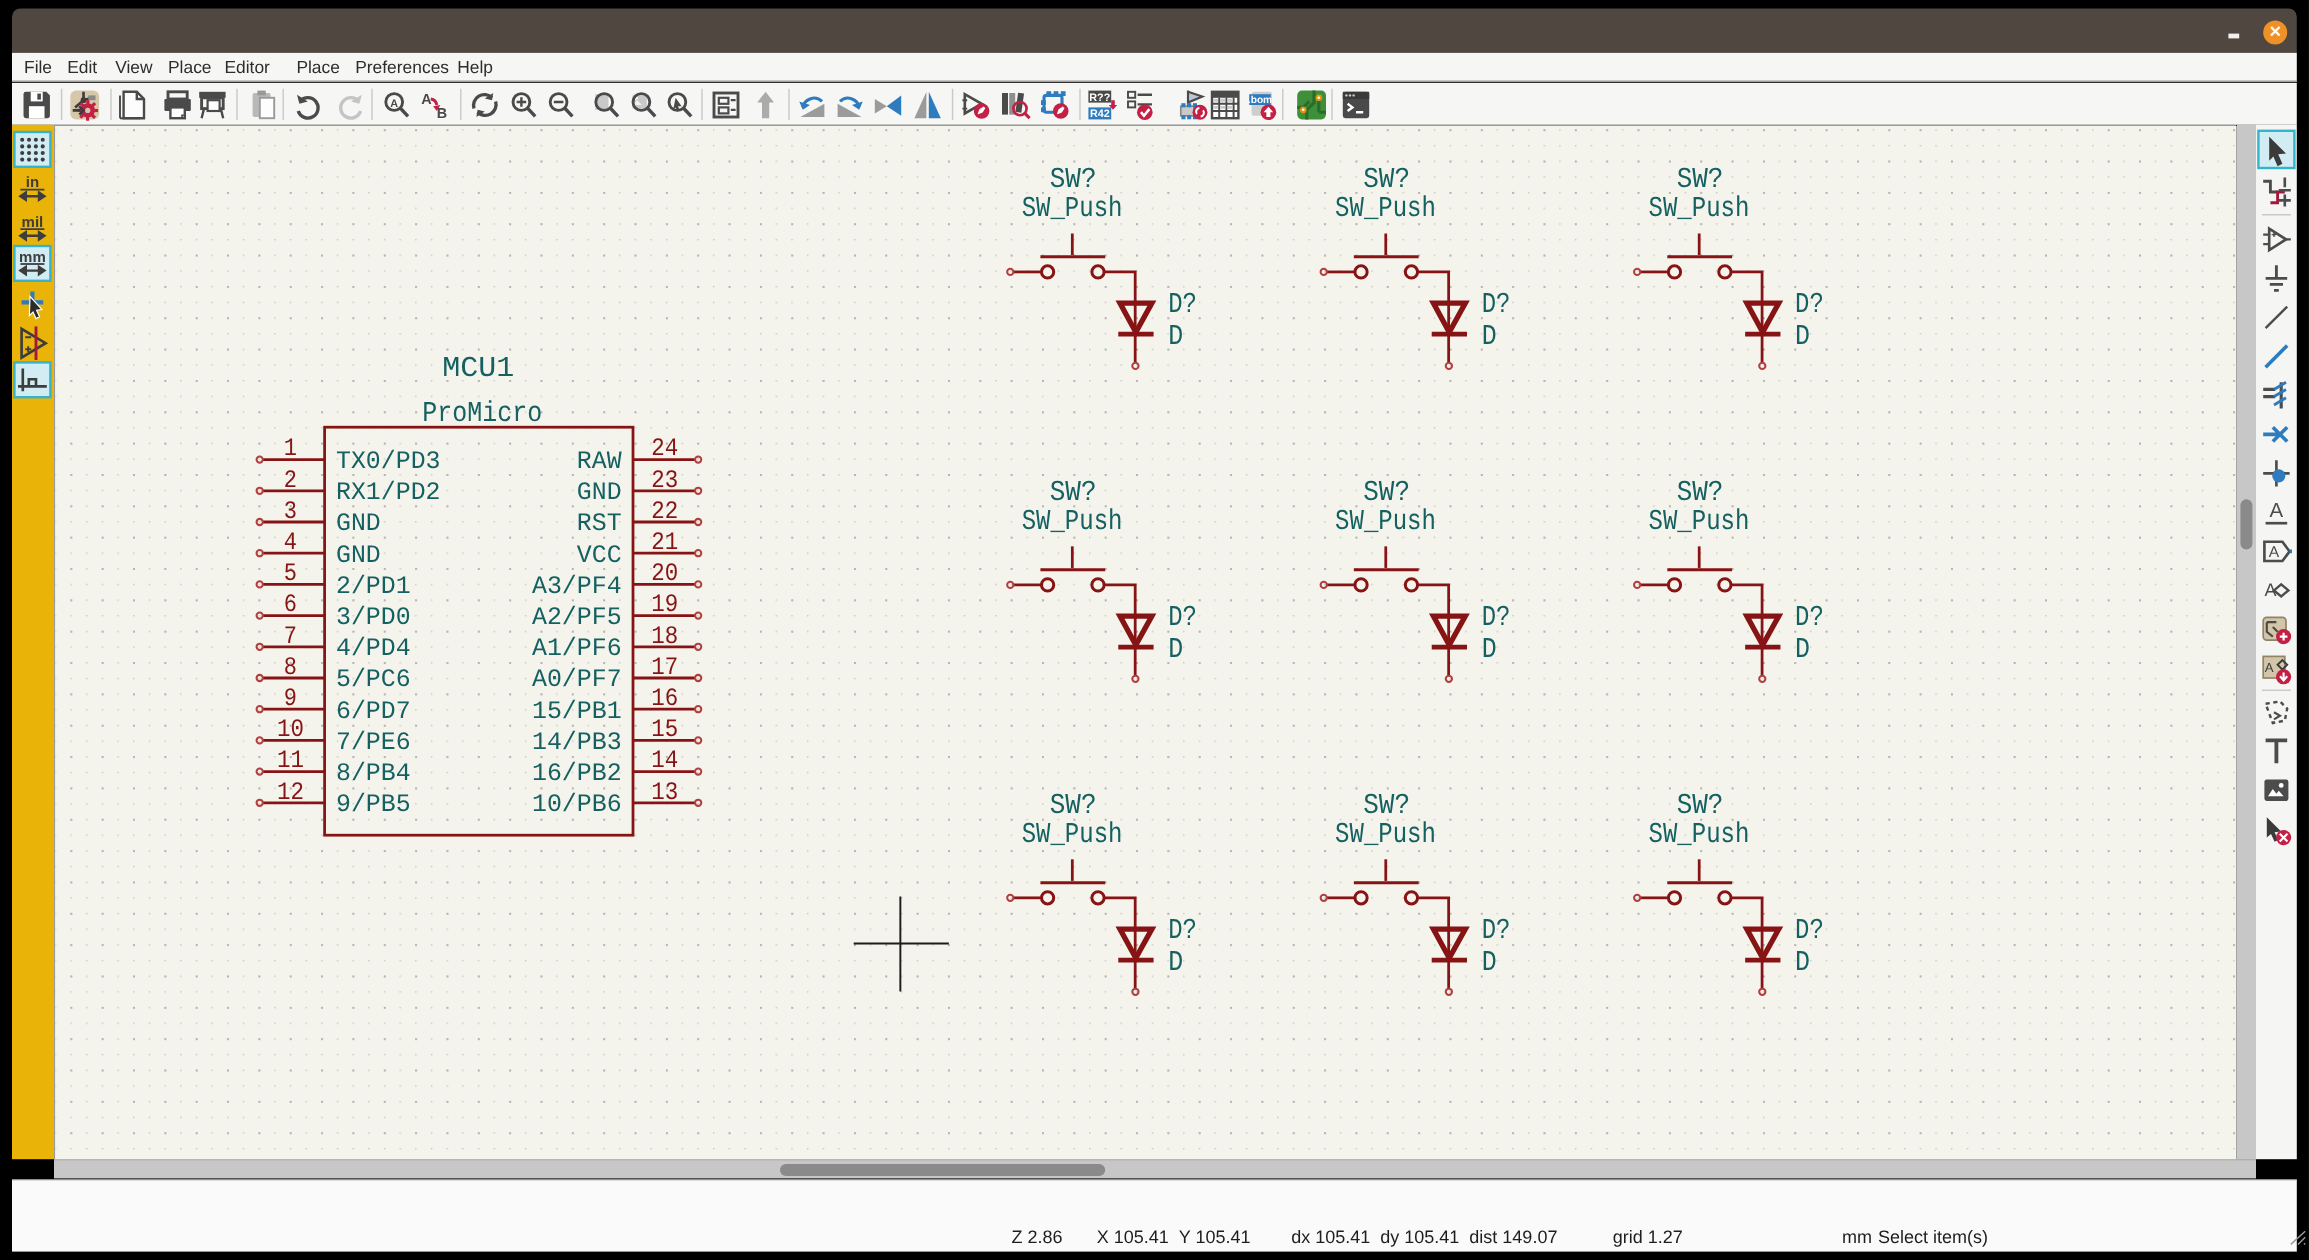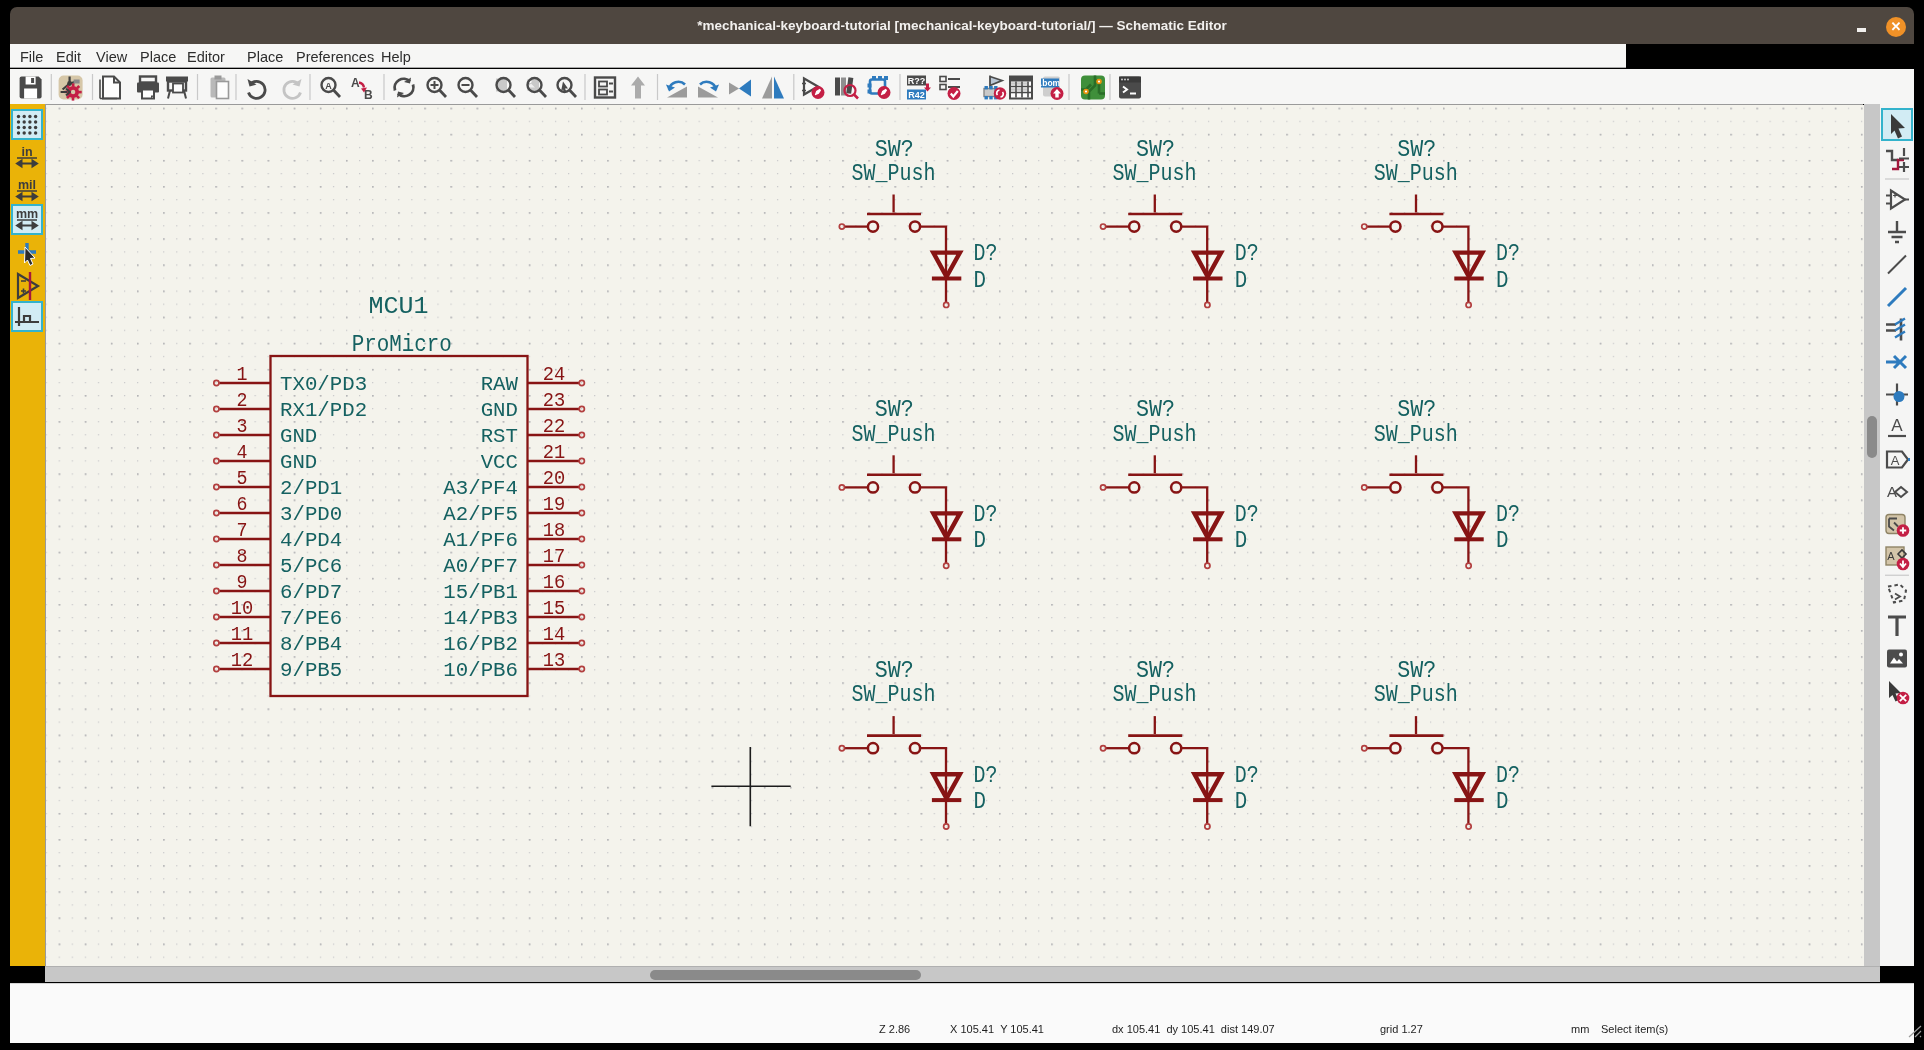--- a/index.html
+++ b/index.html
@@ -3,37 +3,36 @@
 <meta charset="utf-8">
 <style>
   html,body{margin:0;padding:0;width:1924px;height:1050px;overflow:hidden;background:#000;}
   *{box-sizing:border-box;}
   body{font-family:"Liberation Sans",sans-serif;}
   .abs{position:absolute;}
   #titlebar{position:absolute;left:10px;top:7px;width:1904px;height:37px;background:#4f4740;border-radius:7px 7px 0 0;}
   #title{position:absolute;left:0;top:11px;width:100%;text-align:center;color:#f2f0ee;font-size:13.5px;font-weight:bold;}
   #minbtn{position:absolute;left:1847px;top:21px;width:9px;height:3.5px;background:#f2f0ee;}
   #closebtn{position:absolute;left:1876px;top:9.5px;width:20px;height:20px;border-radius:10px;background:#f09127;color:#fff;font-size:13px;font-weight:bold;text-align:center;line-height:20px;}
-  #menubar{position:absolute;left:10px;top:44px;width:1616px;height:24px;background:#f6f6f5;border-bottom:1px solid #a8a8a8;text-align:center;}
+  #menubar{position:absolute;left:10px;top:44px;width:1904px;height:24px;background:#f6f6f5;border-bottom:1px solid #a8a8a8;text-align:center;}
   .mi{position:absolute;top:5px;font-size:14.5px;color:#2d2d2d;}
   #toolbar{position:absolute;left:10px;top:69px;width:1904px;height:35px;background:#f6f6f5;}
   #lefttb{position:absolute;left:10px;top:104px;width:35px;height:862px;background:#eab308;}
   #righttb{position:absolute;left:1880px;top:104px;width:34px;height:862px;background:#f5f5f4;}
   #canvas{position:absolute;left:45px;top:104px;width:1818px;height:862px;background:#f4f3ec;border-left:1px solid #9a9a9a;border-top:1px solid #9a9a9a;}
   #vscroll{position:absolute;left:1864px;top:104px;width:16px;height:862px;background:#c7c7c7;}
   #vthumb{position:absolute;left:3px;top:312px;width:10px;height:42px;background:#8a8a8a;border-radius:5px;}
   #hscroll{position:absolute;left:45px;top:966px;width:1835px;height:16px;background:#c7c7c7;border-top:1px solid #b0b0b0;}
   #hthumb{position:absolute;left:605px;top:3px;width:271px;height:10px;background:#8a8a8a;border-radius:5px;}
   #statusbar{position:absolute;left:10px;top:983px;width:1904px;height:60px;background:#fafafa;border-top:1px solid #d5d5d5;}
-  .st{position:absolute;top:39px;font-size:11px;color:#1e1e1e;margin-left:36px;}
+  .st{position:absolute;top:39px;font-size:15px;color:#1e1e1e;}
 </style>
 </head>
 <body>
 <div id="titlebar">
-    <div id="title">*mechanical-keyboard-tutorial [mechanical-keyboard-tutorial/] — Schematic Editor</div>
     <div id="minbtn"></div>
     <div id="closebtn">✕</div>
   </div>
 <div id="menubar">
   <span class="mi" style="left:10px">File</span>
   <span class="mi" style="left:46px">Edit</span>
   <span class="mi" style="left:86px">View</span>
   <span class="mi" style="left:130px">Place</span>
   <span class="mi" style="left:177px">Editor</span>
   <span class="mi" style="left:237px">Place</span>

